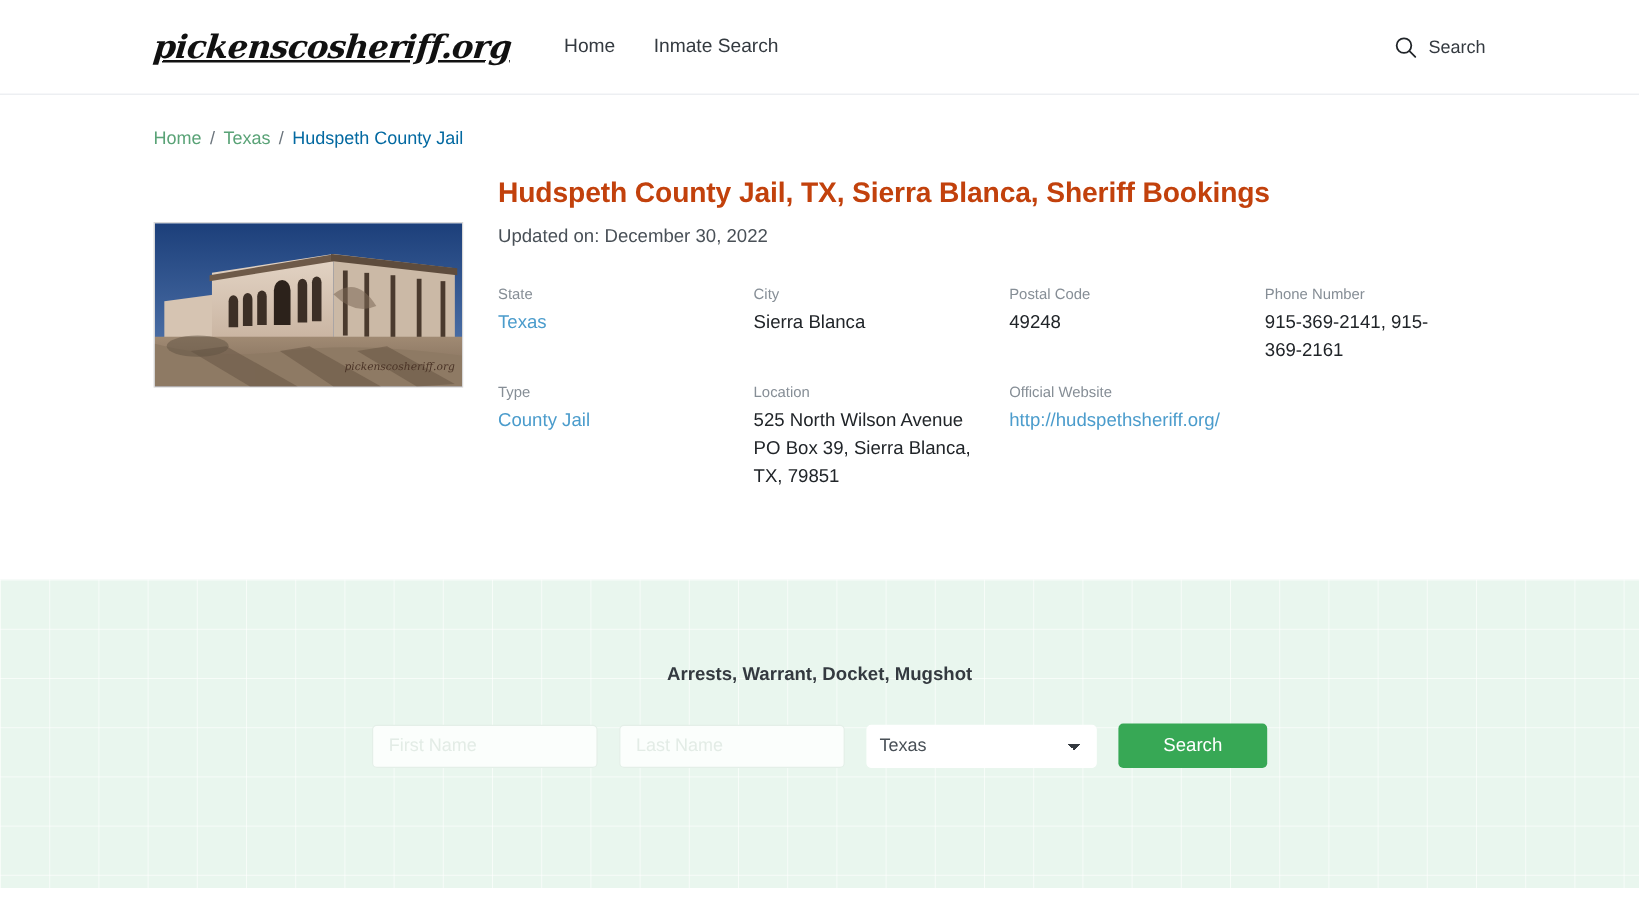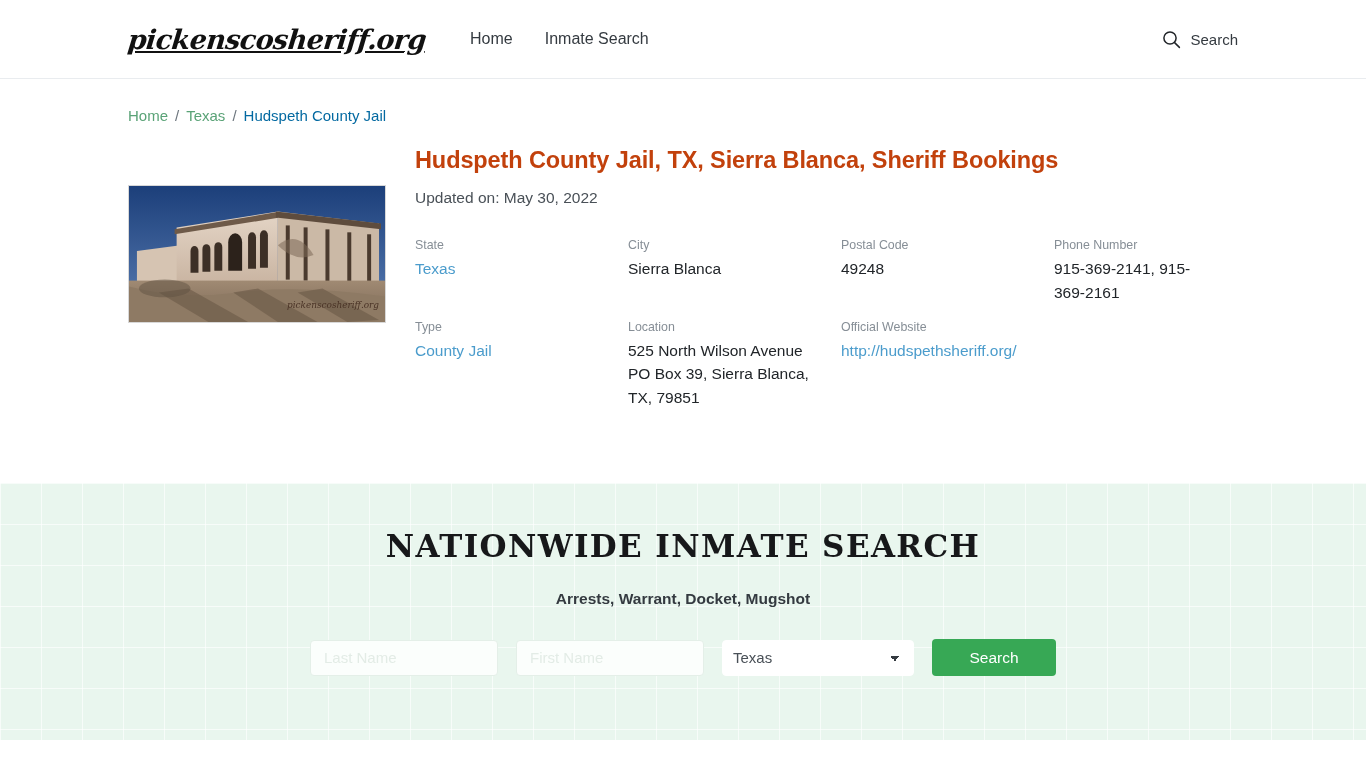--- a/index.html
+++ b/index.html
@@ -295,21 +295,21 @@
         <polygon points="130,104 190,138 150,138 105,108"></polygon>
         <polygon points="195,104 252,136 220,138 170,108"></polygon>
       </g>
       <ellipse cx="36" cy="104" rx="26" ry="9" fill="#5f5141" opacity="0.5"></ellipse>
       <text x="252" y="124" text-anchor="end" font-family="DejaVu Serif, serif" font-style="italic" font-size="9" fill="#4a3326">pickenscosheriff.org</text>
     </svg>
   </div>
 
   <div class="info-col">
     <h1 class="page-title">Hudspeth County Jail, TX, Sierra Blanca, Sheriff Bookings</h1>
-    <div class="updated-line">Updated on: May 30, 2022</div>
+    <div class="updated-line">Updated on: December 30, 2022</div>
 
     <div class="detail-grid">
 
       <div class="detail-cell">
         <div class="detail-label">State</div>
         <div class="detail-value">
           <a href="#">Texas</a>
         </div>
       </div>
 
@@ -346,24 +346,23 @@
         <div class="detail-value">
           <a href="#">http://hudspethsheriff.org/</a>
         </div>
       </div>
 
     </div>
   </div>
 </main>
 
 <section class="search-section">
-  <h2 class="ns-title">NATIONWIDE INMATE SEARCH</h2>
   <div class="ns-sub">Arrests, Warrant, Docket, Mugshot</div>
 
   <form class="search-form">
+    <input class="txt-input" type="text" placeholder="First Name" style="">
     <input class="txt-input" type="text" placeholder="Last Name" style="">
-    <input class="txt-input" type="text" placeholder="First Name" style="">
     <select class="state-select">
       <option>Texas</option>
     </select>
     <button class="search-btn" type="button">Search</button>
   </form>
 </section>
 
 </body></html>

